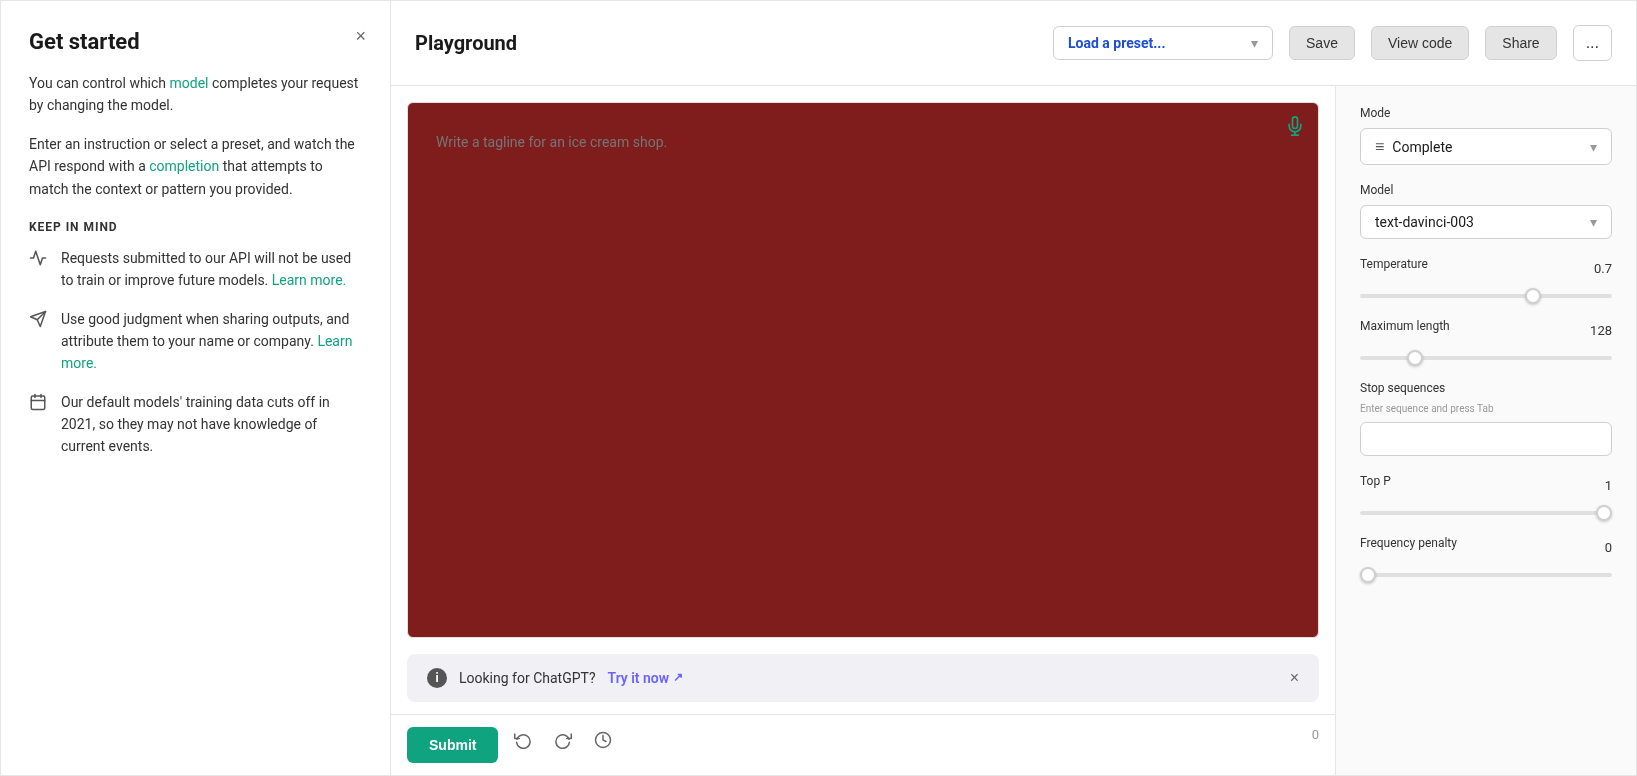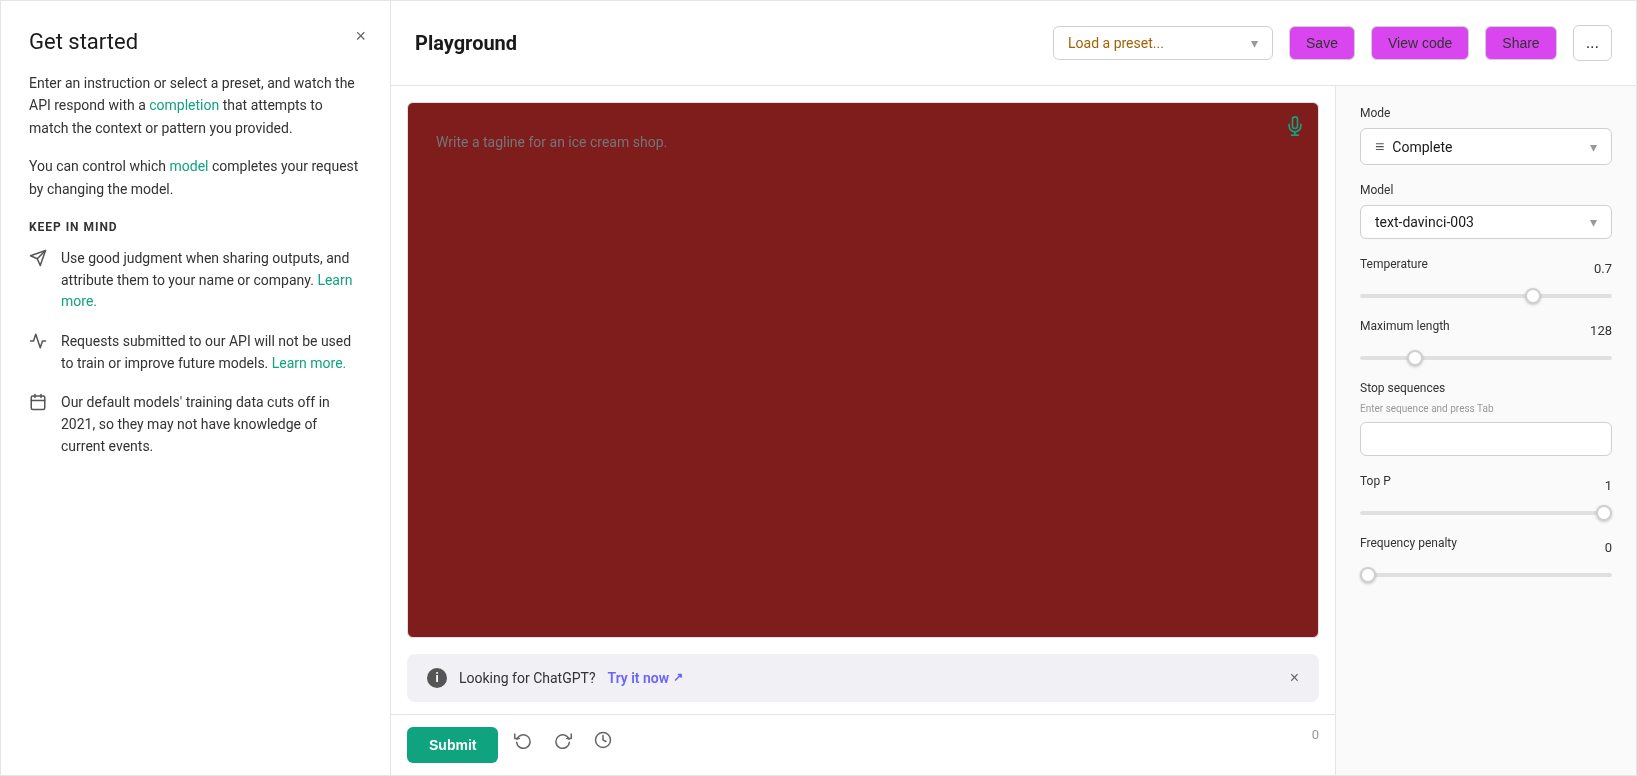--- a/index.html
+++ b/index.html
@@ -19,21 +19,21 @@
     .sidebar {
       width: 390px;
       min-width: 390px;
       border-right: 1px solid #e5e5e5;
       padding: 28px 28px;
       overflow-y: auto;
       position: relative;
     }
     .sidebar-title {
       font-size: 22px;
-      font-weight: 400;
+      font-weight: 700;
       margin-bottom: 18px;
     }
     .sidebar-close {
       position: absolute;
       top: 26px;
       right: 24px;
       background: none;
       border: none;
       cursor: pointer;
       font-size: 18px;
@@ -120,21 +120,21 @@
       font-size: 14px;
     }
     .preset-dropdown .chevron {
       margin-left: auto;
       color: #999;
     }
     .header-btn {
       border: 1px solid #d0d0d0;
       border-radius: 6px;
       padding: 8px 16px;
-      background: #d946ef;
+      background: #e5e5e5;
       cursor: pointer;
       font-size: 14px;
       font-weight: 500;
       color: #333;
     }
     .header-more {
       border: 1px solid #d0d0d0;
       border-radius: 6px;
       padding: 8px 12px;
       background: #fff;
@@ -358,43 +358,43 @@
     }
   </style>
 </head>
 <body>
 
 <div class="sidebar">
   <button class="sidebar-close">×</button>
   <div class="sidebar-title">Get started</div>
   <div class="sidebar-body">
     <p>
-      <span>Enter an instruction or select a preset, and watch the API respond with a </span><a href="#">completion</a><span> that attempts to match the context or pattern you provided.</span>
+      <span>You can control which </span><a href="#">model</a><span> completes your request by changing the model.</span>
     </p>
     <p>
-      <span>You can control which </span><a href="#">model</a><span> completes your request by changing the model.</span>
+      <span>Enter an instruction or select a preset, and watch the API respond with a </span><a href="#">completion</a><span> that attempts to match the context or pattern you provided.</span>
     </p>
     <div class="keep-in-mind">KEEP IN MIND</div>
     <ul class="tip-list">
       <li class="tip-item">
         <span class="tip-icon">
           <svg width="18" height="18" viewBox="0 0 24 24" fill="none" stroke="currentColor" stroke-width="2" stroke-linecap="round" stroke-linejoin="round">
-            <line x1="22" y1="2" x2="11" y2="13"></line>
-            <polygon points="22 2 15 22 11 13 2 9 22 2"></polygon>
+            <polyline points="22 12 18 12 15 21 9 3 6 12 2 12"></polyline>
           </svg>
         </span>
-        <span class="tip-text">Use good judgment when sharing outputs, and attribute them to your name or company. <a href="#">Learn more.</a></span>
+        <span class="tip-text">Requests submitted to our API will not be used to train or improve future models. <a href="#">Learn more.</a></span>
       </li>
       <li class="tip-item">
         <span class="tip-icon">
           <svg width="18" height="18" viewBox="0 0 24 24" fill="none" stroke="currentColor" stroke-width="2" stroke-linecap="round" stroke-linejoin="round">
-            <polyline points="22 12 18 12 15 21 9 3 6 12 2 12"></polyline>
+            <line x1="22" y1="2" x2="11" y2="13"></line>
+            <polygon points="22 2 15 22 11 13 2 9 22 2"></polygon>
           </svg>
         </span>
-        <span class="tip-text">Requests submitted to our API will not be used to train or improve future models. <a href="#">Learn more.</a></span>
+        <span class="tip-text">Use good judgment when sharing outputs, and attribute them to your name or company. <a href="#">Learn more.</a></span>
       </li>
       <li class="tip-item">
         <span class="tip-icon">
           <svg width="18" height="18" viewBox="0 0 24 24" fill="none" stroke="currentColor" stroke-width="2" stroke-linecap="round" stroke-linejoin="round">
             <rect x="3" y="4" width="18" height="18" rx="2" ry="2"></rect>
             <line x1="16" y1="2" x2="16" y2="6"></line>
             <line x1="8" y1="2" x2="8" y2="6"></line>
             <line x1="3" y1="10" x2="21" y2="10"></line>
           </svg>
         </span>
@@ -403,21 +403,21 @@
     </ul>
   </div>
 </div>
 
 <div class="main">
 
   <div class="header">
     <span class="header-title">Playground</span>
     <div class="header-spacer"></div>
     <div class="preset-dropdown">
-      <span style="color:#a16207;flex:1;">Load a preset...</span>
+      <span style="color:#1d4ed8;flex:1;font-weight:bold;">Load a preset...</span>
       <span class="chevron">▾</span>
     </div>
     <button class="header-btn">Save</button>
     <button class="header-btn">View code</button>
     <button class="header-btn">Share</button>
     <button class="header-more">...</button>
   </div>
 
   <div class="content-area">
 

